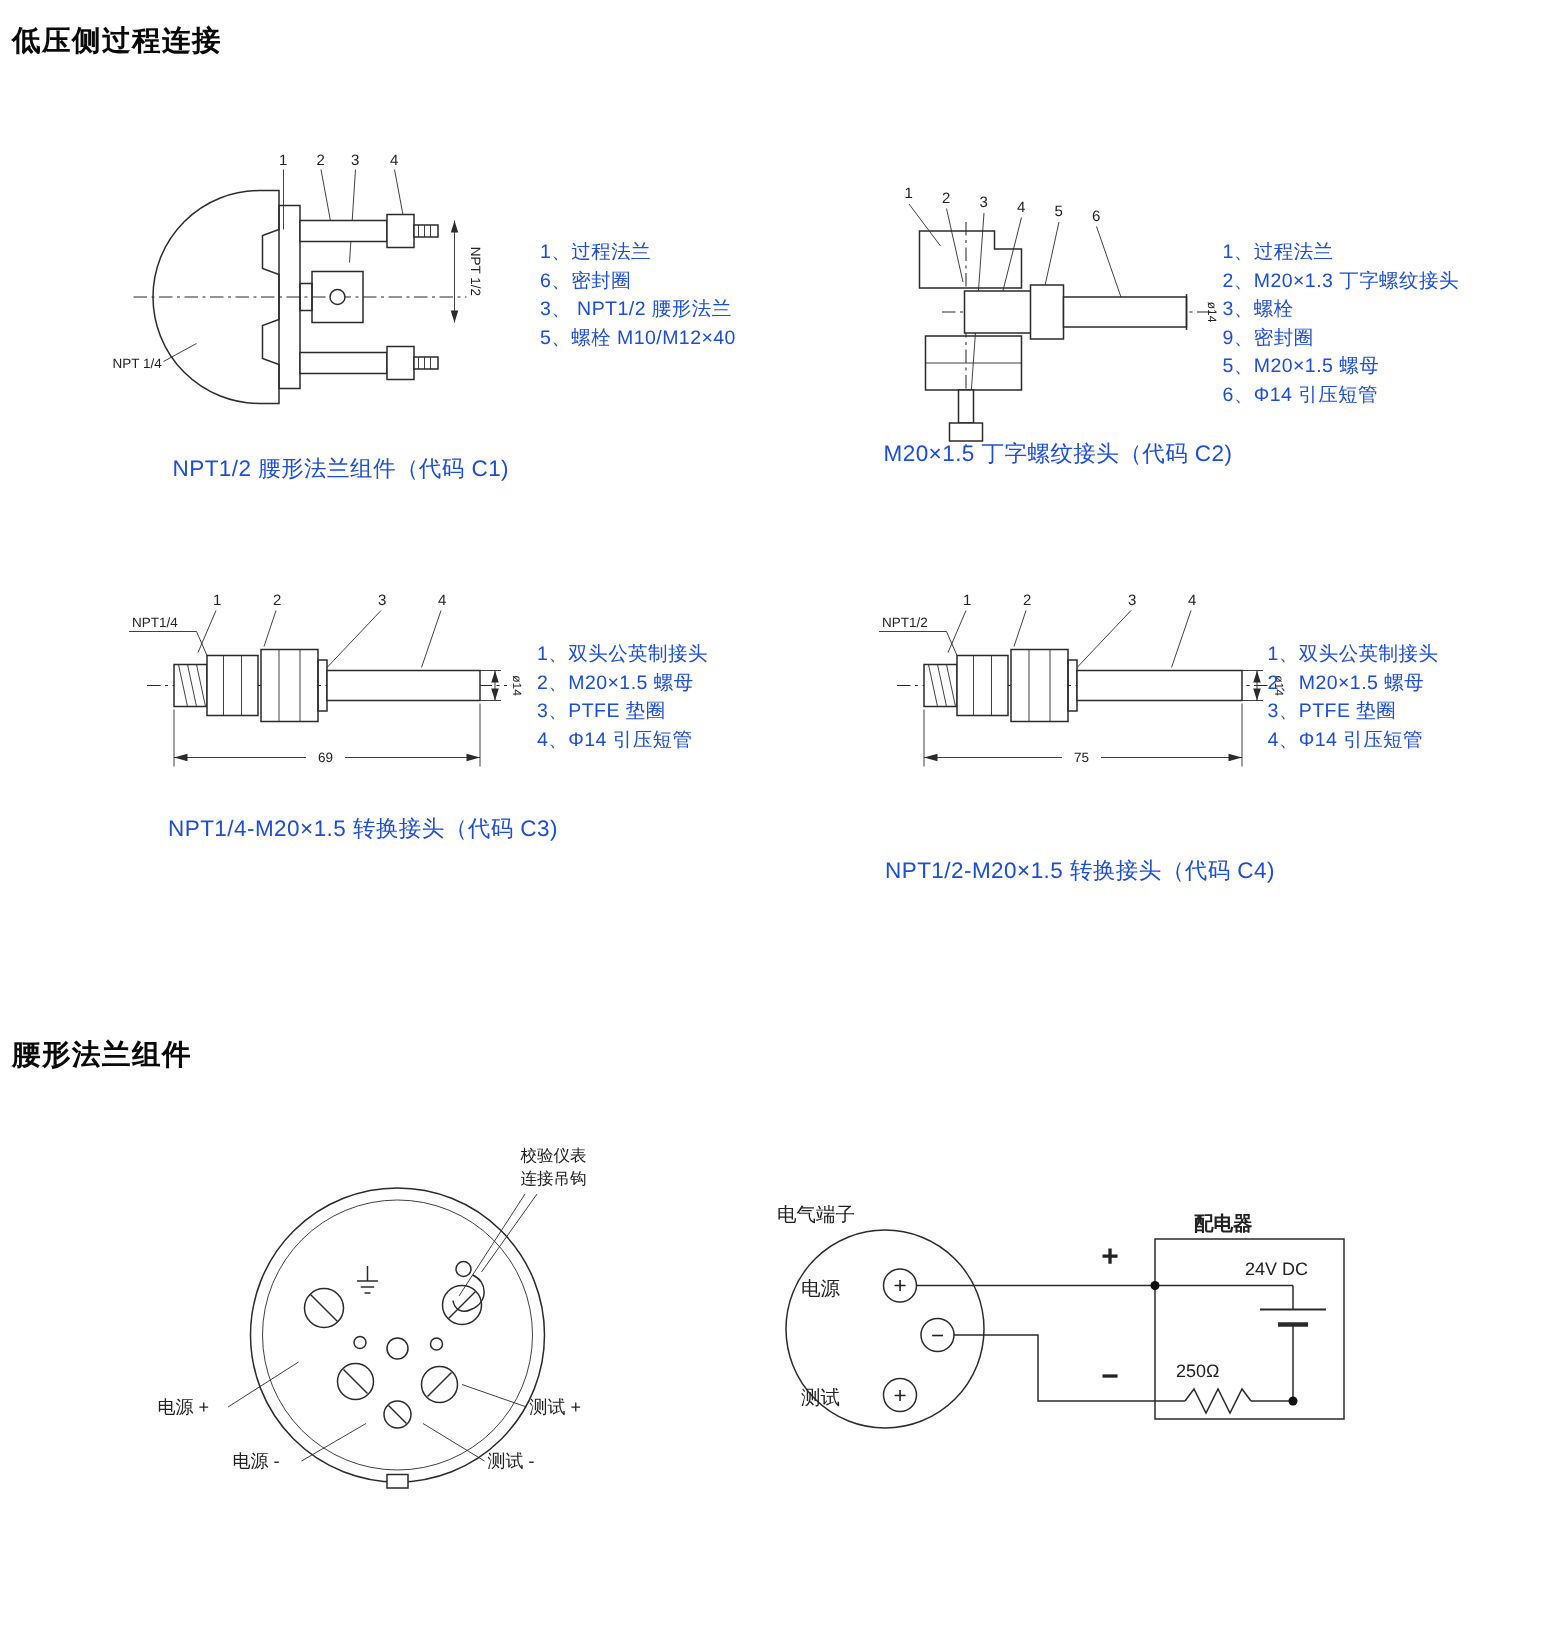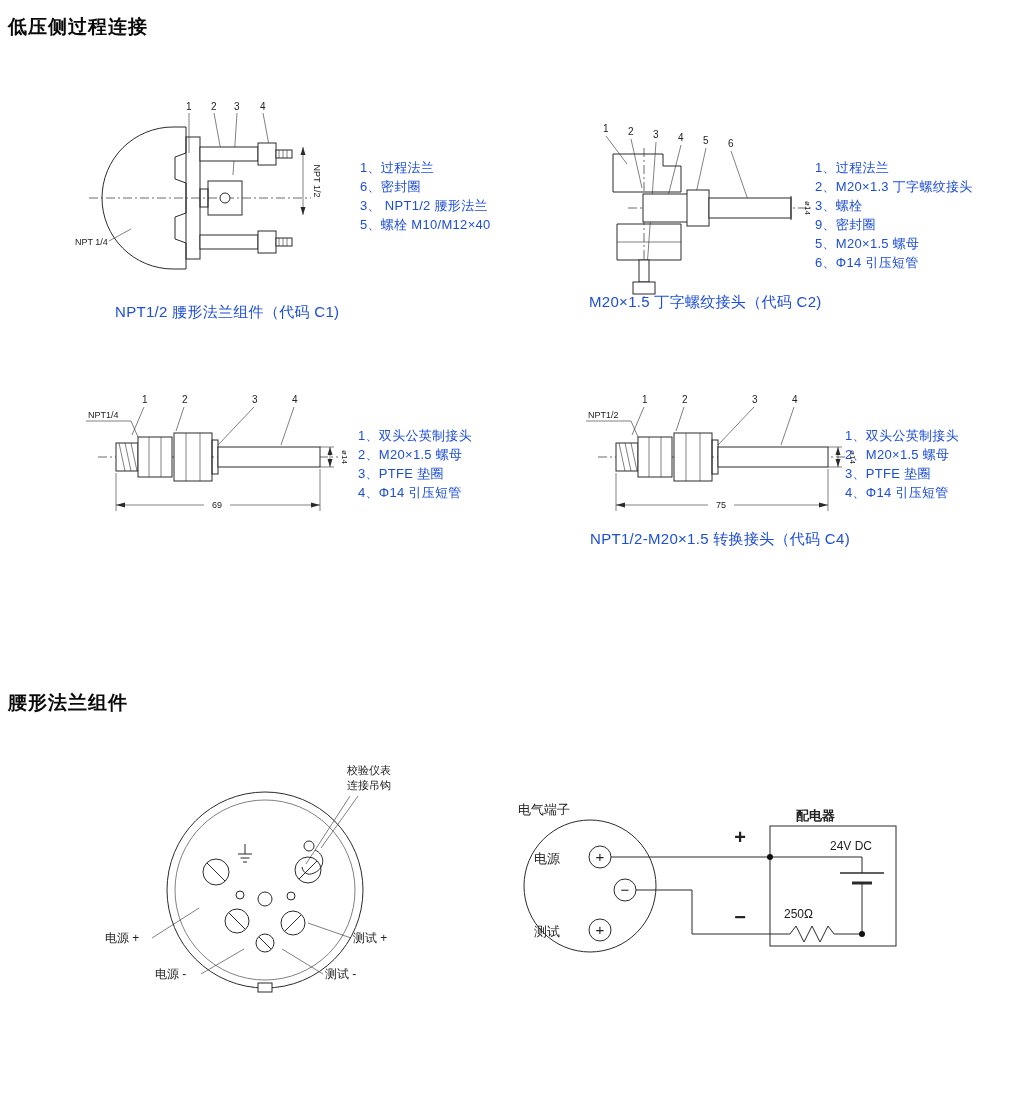--- a/index.html
+++ b/index.html
@@ -183,20 +183,21 @@
         <path class="arrow" d="M254,76 l-2.5,-8 l5,0 z"></path>
       <text font-size="8" text-anchor="middle" transform="rotate(90 266 66)" x="266" y="66">ø14</text>
     </g>
   </svg>
   <div class="parts" style="left:358px;top:426px">
     <div>1、双头公英制接头</div>
     <div>2、M20×1.5 螺母</div>
     <div>3、PTFE 垫圈</div>
     <div>4、Φ14 引压短管</div>
   </div>
+  <div class="caption" style="left:112px;top:543px">NPT1/4-M20×1.5 转换接头（代码 C3)</div>
 
   <svg class="drawing" style="left:576px;top:391px" width="290" height="145" viewBox="0 0 290 145">
     <defs>
       <pattern id="hz4" width="5" height="5" patternUnits="userSpaceOnUse" patternTransform="rotate(45)">
         <line x1="0" y1="0" x2="0" y2="5" stroke="#666" stroke-width="0.6"></line>
       </pattern>
     </defs>
     <text font-size="9" x="12" y="27">NPT1/2</text>
     <g class="lnt">
       <line x1="10" y1="30" x2="55" y2="30"></line>
@@ -244,21 +245,21 @@
         <path class="arrow" d="M262,76 l-2.5,-8 l5,0 z"></path>
       <text font-size="8" text-anchor="middle" transform="rotate(90 274 66)" x="274" y="66">ø14</text>
     </g>
   </svg>
   <div class="parts" style="left:845px;top:426px">
     <div>1、双头公英制接头</div>
     <div>2、M20×1.5 螺母</div>
     <div>3、PTFE 垫圈</div>
     <div>4、Φ14 引压短管</div>
   </div>
-  <div class="caption" style="left:590px;top:530px">NPT1/2-M20×1.5 转换接头（代码 C4)</div>
+  <div class="caption" style="left:590px;top:571px">NPT1/2-M20×1.5 转换接头（代码 C4)</div>
 
   <div class="h-title" style="left:8px;top:690px">腰形法兰组件</div>
 
   <svg class="drawing" style="left:95px;top:752px" width="340" height="260" viewBox="0 0 340 260">
     <g>
       <circle class="ln" cx="170" cy="138" r="98"></circle>
       <circle class="lnt" cx="170" cy="138" r="90"></circle>
       <rect class="part" x="163" y="231" width="14" height="9"></rect>
     </g>
     <g class="ln">

